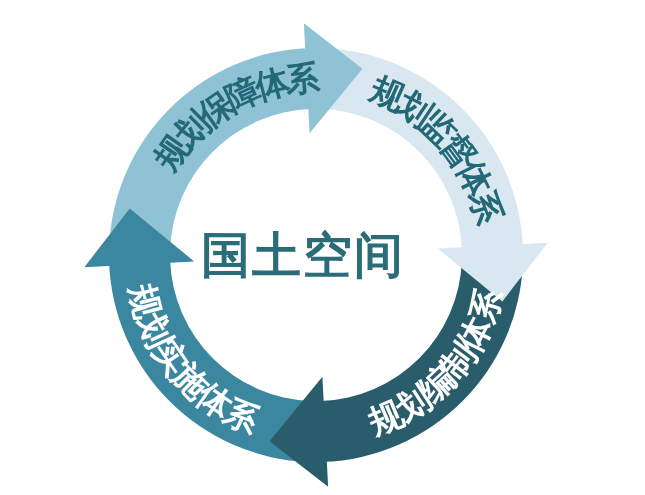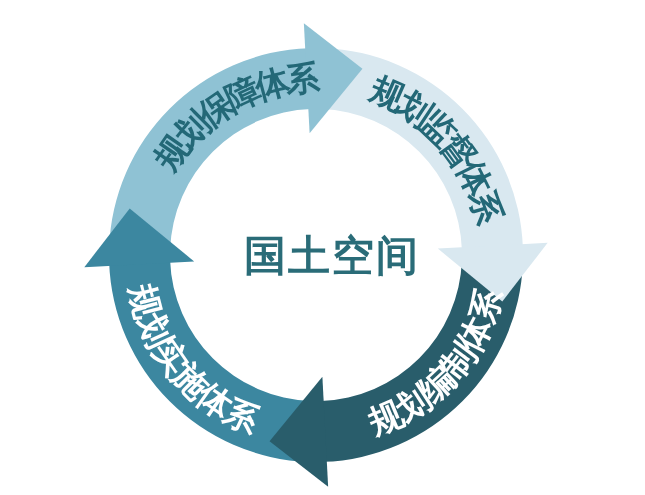--- a/index.html
+++ b/index.html
@@ -15,25 +15,25 @@
     background: #ffffff;
     overflow: hidden;
   }
   .stage svg {
     position: absolute;
     left: 0;
     top: 0;
   }
   .center-title {
     position: absolute;
-    left: 332px;
+    left: 303px;
     top: 255px;
     transform: translate(-50%, -50%);
     text-align: center;
-    font-size: 42px;
+    font-size: 49px;
     line-height: 57px;
     font-weight: 800;
     letter-spacing: 2px;
     white-space: nowrap;
   }
   svg text.arc-label {
     font-family: "Liberation Sans", sans-serif;
     font-weight: bold;
     font-size: 34px;
     letter-spacing: -3px;

